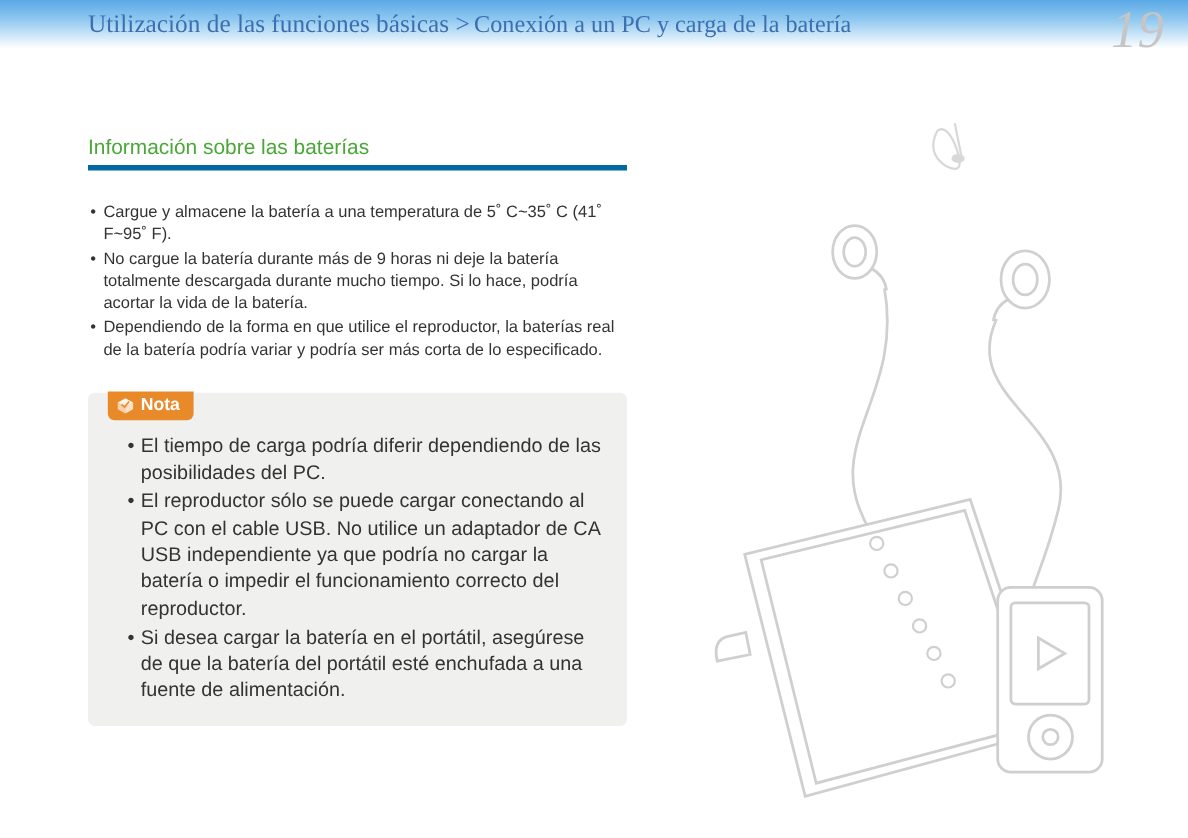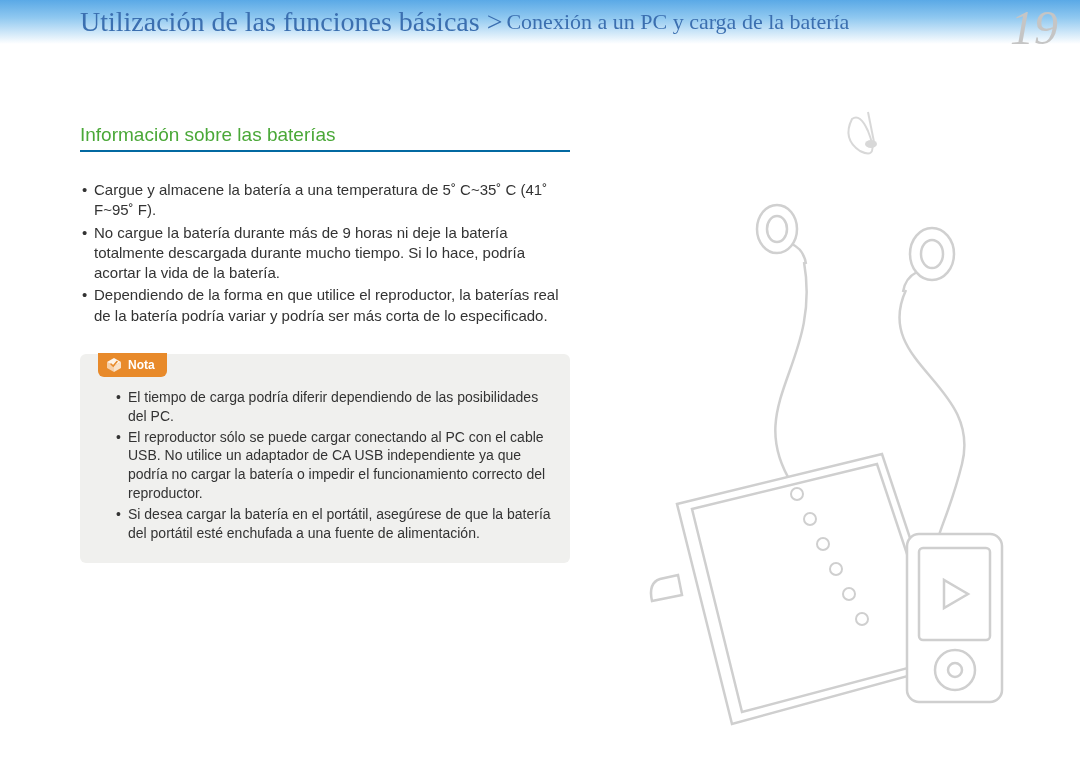--- a/index.html
+++ b/index.html
@@ -14,21 +14,21 @@
     .top-bar {
       height: 44px;
       background: linear-gradient(to bottom, #5aa9e6 0%, #8fc8f0 40%, #ffffff 100%);
       display: flex;
       align-items: center;
       padding: 0 20px 0 80px;
       position: relative;
     }
     .breadcrumb-main {
       font-family: Georgia, 'Times New Roman', serif;
-      font-size: 28px;
+      font-size: 23px;
       color: #3b6fb0;
       font-weight: normal;
     }
     .breadcrumb-sub {
       font-family: Georgia, 'Times New Roman', serif;
       font-size: 22px;
       color: #3b6fb0;
       font-weight: normal;
       margin-left: 4px;
     }
@@ -48,21 +48,21 @@
       gap: 30px;
     }
     .left-col {
       width: 490px;
       flex-shrink: 0;
     }
     .section-title {
       color: #4aa838;
       font-size: 19px;
       font-weight: normal;
-      border-bottom: 2px solid #0369a1;
+      border-bottom: 5px solid #0369a1;
       padding-bottom: 4px;
       margin-bottom: 10px;
     }
     .bullet-list {
       list-style: none;
       margin-bottom: 22px;
       margin-top: 28px;
     }
     .bullet-list li {
       font-size: 15px;
@@ -83,40 +83,40 @@
       background: #f0f0ee;
       border-radius: 6px;
       padding: 0 18px 18px 18px;
       margin-top: 28px;
     }
     .note-tab {
       display: inline-flex;
       align-items: center;
       background: #e88a2a;
       color: #fff;
-      font-size: 12px;
+      font-size: 16px;
       font-weight: bold;
       padding: 4px 12px 4px 8px;
       border-radius: 0 0 6px 6px;
       gap: 6px;
       margin-bottom: 10px;
       position: relative;
       top: -1px;
     }
     .note-icon {
       width: 16px;
       height: 16px;
       display: inline-block;
     }
     .note-list {
       list-style: none;
       padding-left: 16px;
     }
     .note-list li {
-      font-size: 14px;
+      font-size: 18px;
       color: #333;
       line-height: 1.35;
       padding-left: 14px;
       position: relative;
       margin-bottom: 2px;
     }
     .note-list li::before {
       content: "•";
       position: absolute;
       left: 2px;

